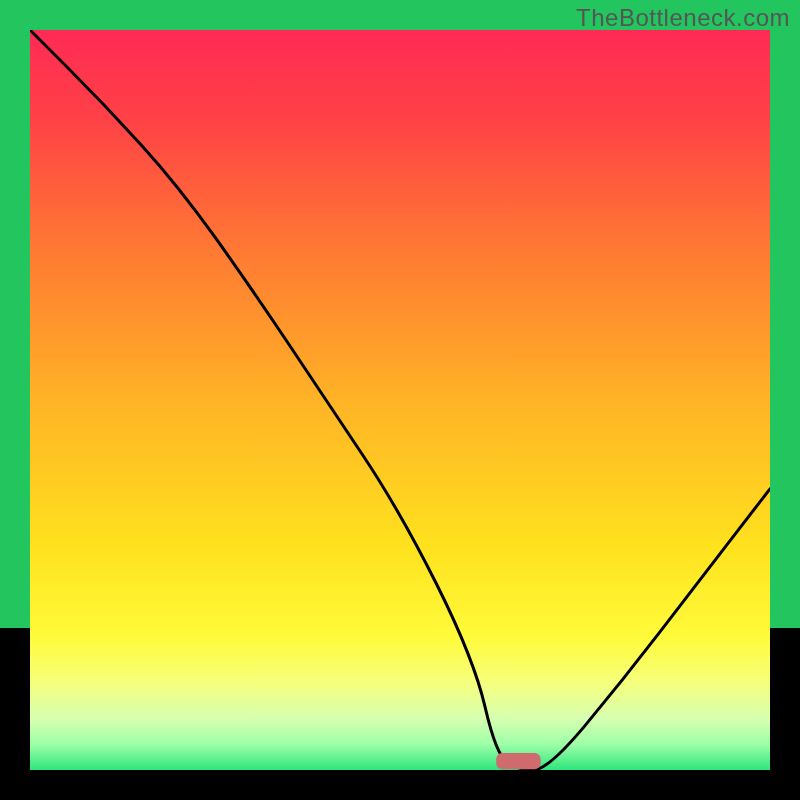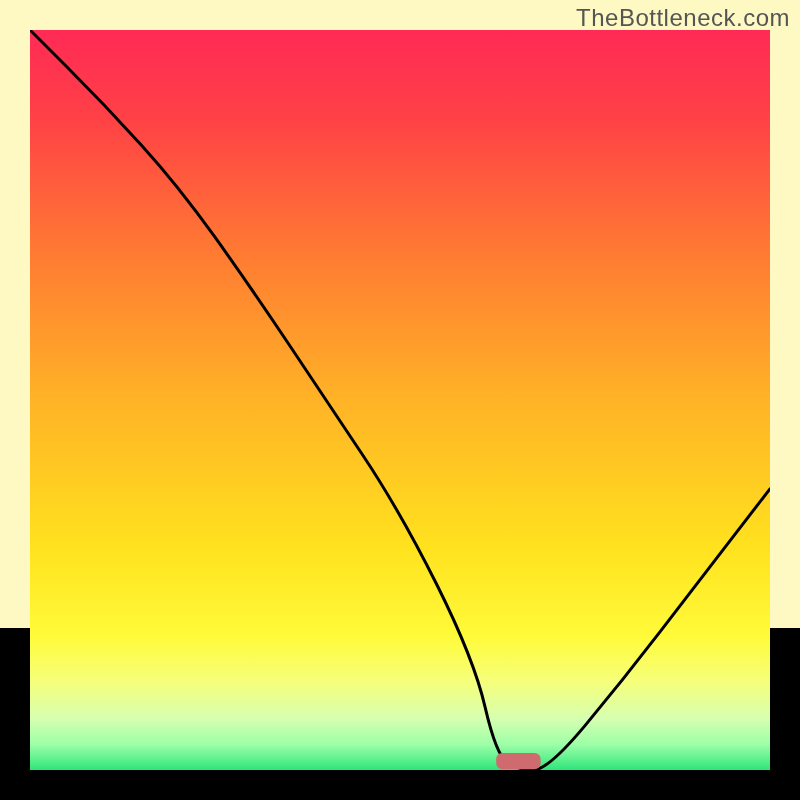--- a/index.html
+++ b/index.html
@@ -8,21 +8,21 @@
     width: 800px;
     height: 800px;
     background: #000;
     overflow: hidden;
     font-family: Arial, Helvetica, sans-serif;
   }
   .frame {
     position: relative;
     width: 800px;
     height: 628px;
-    background: #fef9c3;
+    background: #22c55e;
   }
   .watermark {
     position: absolute;
     top: 4px;
     right: 10px;
     color: #555;
     font-size: 24px;
     font-weight: 500;
     letter-spacing: 0.5px;
     z-index: 30;

